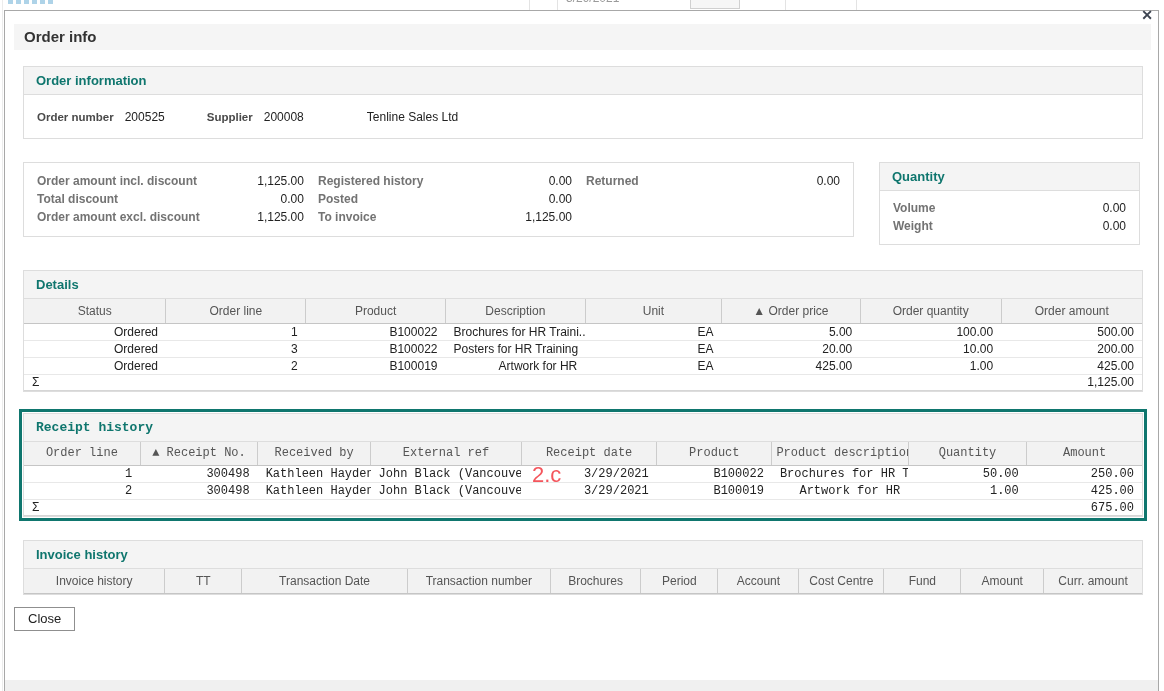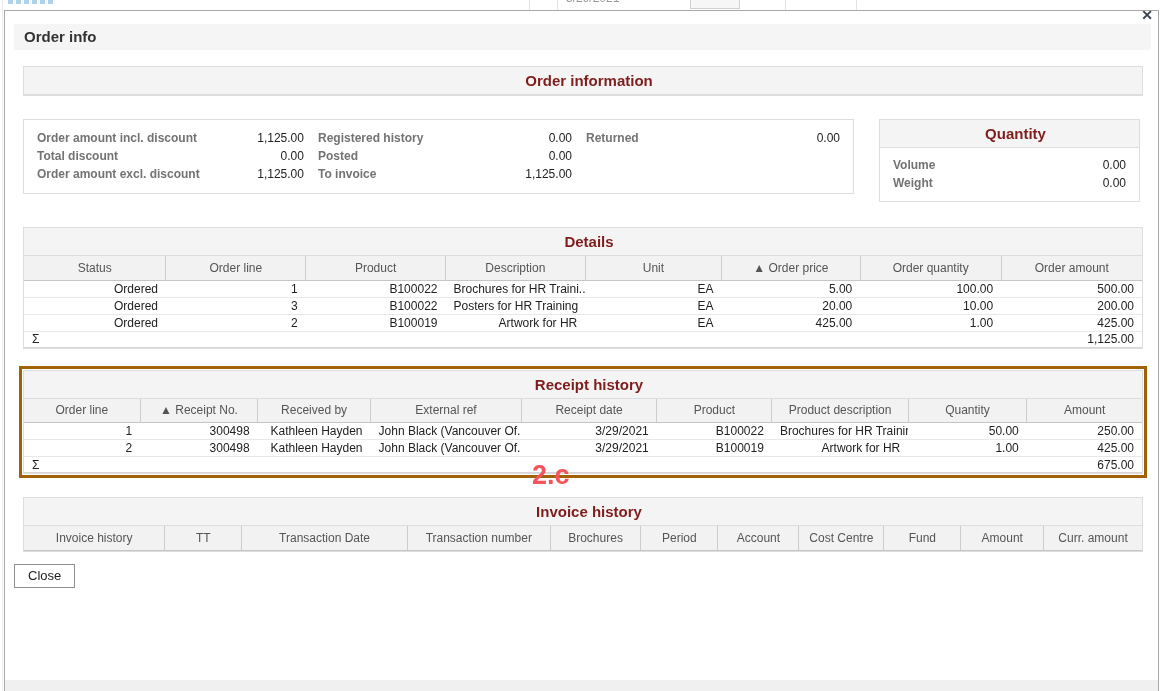--- a/index.html
+++ b/index.html
@@ -25,21 +25,21 @@
     color:#3d4451; cursor:pointer; line-height:16px; }
   .modal-footer { position:absolute; bottom:0; left:0; right:0; height:11px; background:#f0f0f0; }
 
   .title-bar { margin:13px 7px 0 9px; height:26px; line-height:26px; background:#f5f5f5;
     padding-left:10px; font-size:15px; font-weight:bold; color:#333; }
 
   .content { margin:0 15px 0 18px; position:relative; }
 
   .section { border:1px solid #ddd; background:#fff; }
   .sec-head { background:#f4f4f4; border-bottom:1px solid #ddd; height:28px; line-height:28px;
-    padding-left:12px; font-size:15px; font-weight:bold; color:#7f1d1d;text-align:center; }
+    padding-left:12px; font-size:13px; font-weight:bold; color:#0f766e; }
 
   
   .oi-section { margin-top:16px; }
   .oi-body { height:43px; display:flex; align-items:center; padding-left:13px; font-size:12px; }
   .fld-label { font-weight:bold; color:#4a4a4a; font-size:11.5px; }
   .fld-value { color:#222; margin-left:11px; }
   .gap40 { width:42px; } .gap55 { width:52px; }
 
   
   .amt-row { display:flex; margin-top:23px; align-items:flex-start; }
@@ -61,23 +61,23 @@
   table.grid thead th { background:#f2f2f2; height:24px; font-weight:normal; color:#555;
     text-align:center; border-bottom:1px solid #c5c5c5; border-left:1px solid #ccc;
     overflow:hidden; white-space:nowrap; padding:0 4px; }
   table.grid thead th:first-child { border-left:none; }
   table.grid tbody td { height:17px; padding:0 8px; border-bottom:1px solid #e8e8e8;
     color:#222; overflow:hidden; white-space:nowrap; }
   table.grid tr.sum-row td { border-top:1px solid #c9c9c9; border-bottom:1px solid #d6d6d6; height:16px; }
   .al-l { text-align:right; } .al-r { text-align:right; }
 
   
-  .receipt-wrap { margin:17px -4px 0 -4px; border:3px solid #a16207; padding:1px; position:relative; }
-  .annotation { position:absolute; left:509px; top:396px; color:#f4555c; font-size:27px;
-    font-weight:bold; line-height:26px; z-index:5; }
+  .receipt-wrap { margin:17px -4px 0 -4px; border:3px solid #0f766e; padding:1px; position:relative;font-family:Liberation Mono, monospace; }
+  .annotation { position:absolute; left:509px; top:396px; color:#f4555c; font-size:22px;
+    font-weight:normal; line-height:26px; z-index:5; }
 
   .invoice-sec { margin-top:19px; }
 
   .close-btn { margin:12px 0 0 9px; padding:3px 13px 4px 13px; font-size:13px; color:#222;
     background:#fff; border:1px solid #8f8f8f; font-family:"Liberation Sans",sans-serif; cursor:pointer; }
 </style>
 </head>
 <body>
 
 <div class="bg-strip">
@@ -93,20 +93,29 @@
 
 <div class="modal">
   <span class="close-x">✕</span>
 
   <div class="title-bar">Order info</div>
 
   <div class="content">
 
     <div class="section oi-section">
       <div class="sec-head">Order information</div>
+      <div class="oi-body">
+        <span class="fld-label">Order number</span>
+        <span class="fld-value">200525</span>
+        <span class="gap40"></span>
+        <span class="fld-label">Supplier</span>
+        <span class="fld-value">200008</span>
+        <span class="gap55"></span>
+        <span class="fld-value">Tenline Sales Ltd</span>
+      </div>
     </div>
 
     <div class="amt-row">
       <div class="section amounts-sec">
         <div class="amounts-body">
           <div class="amt-col amt-col1">
             <div class="amt-line">
               <span class="amt-label">Order amount incl. discount</span>
               <span class="amt-value">1,125.00</span>
             </div>

